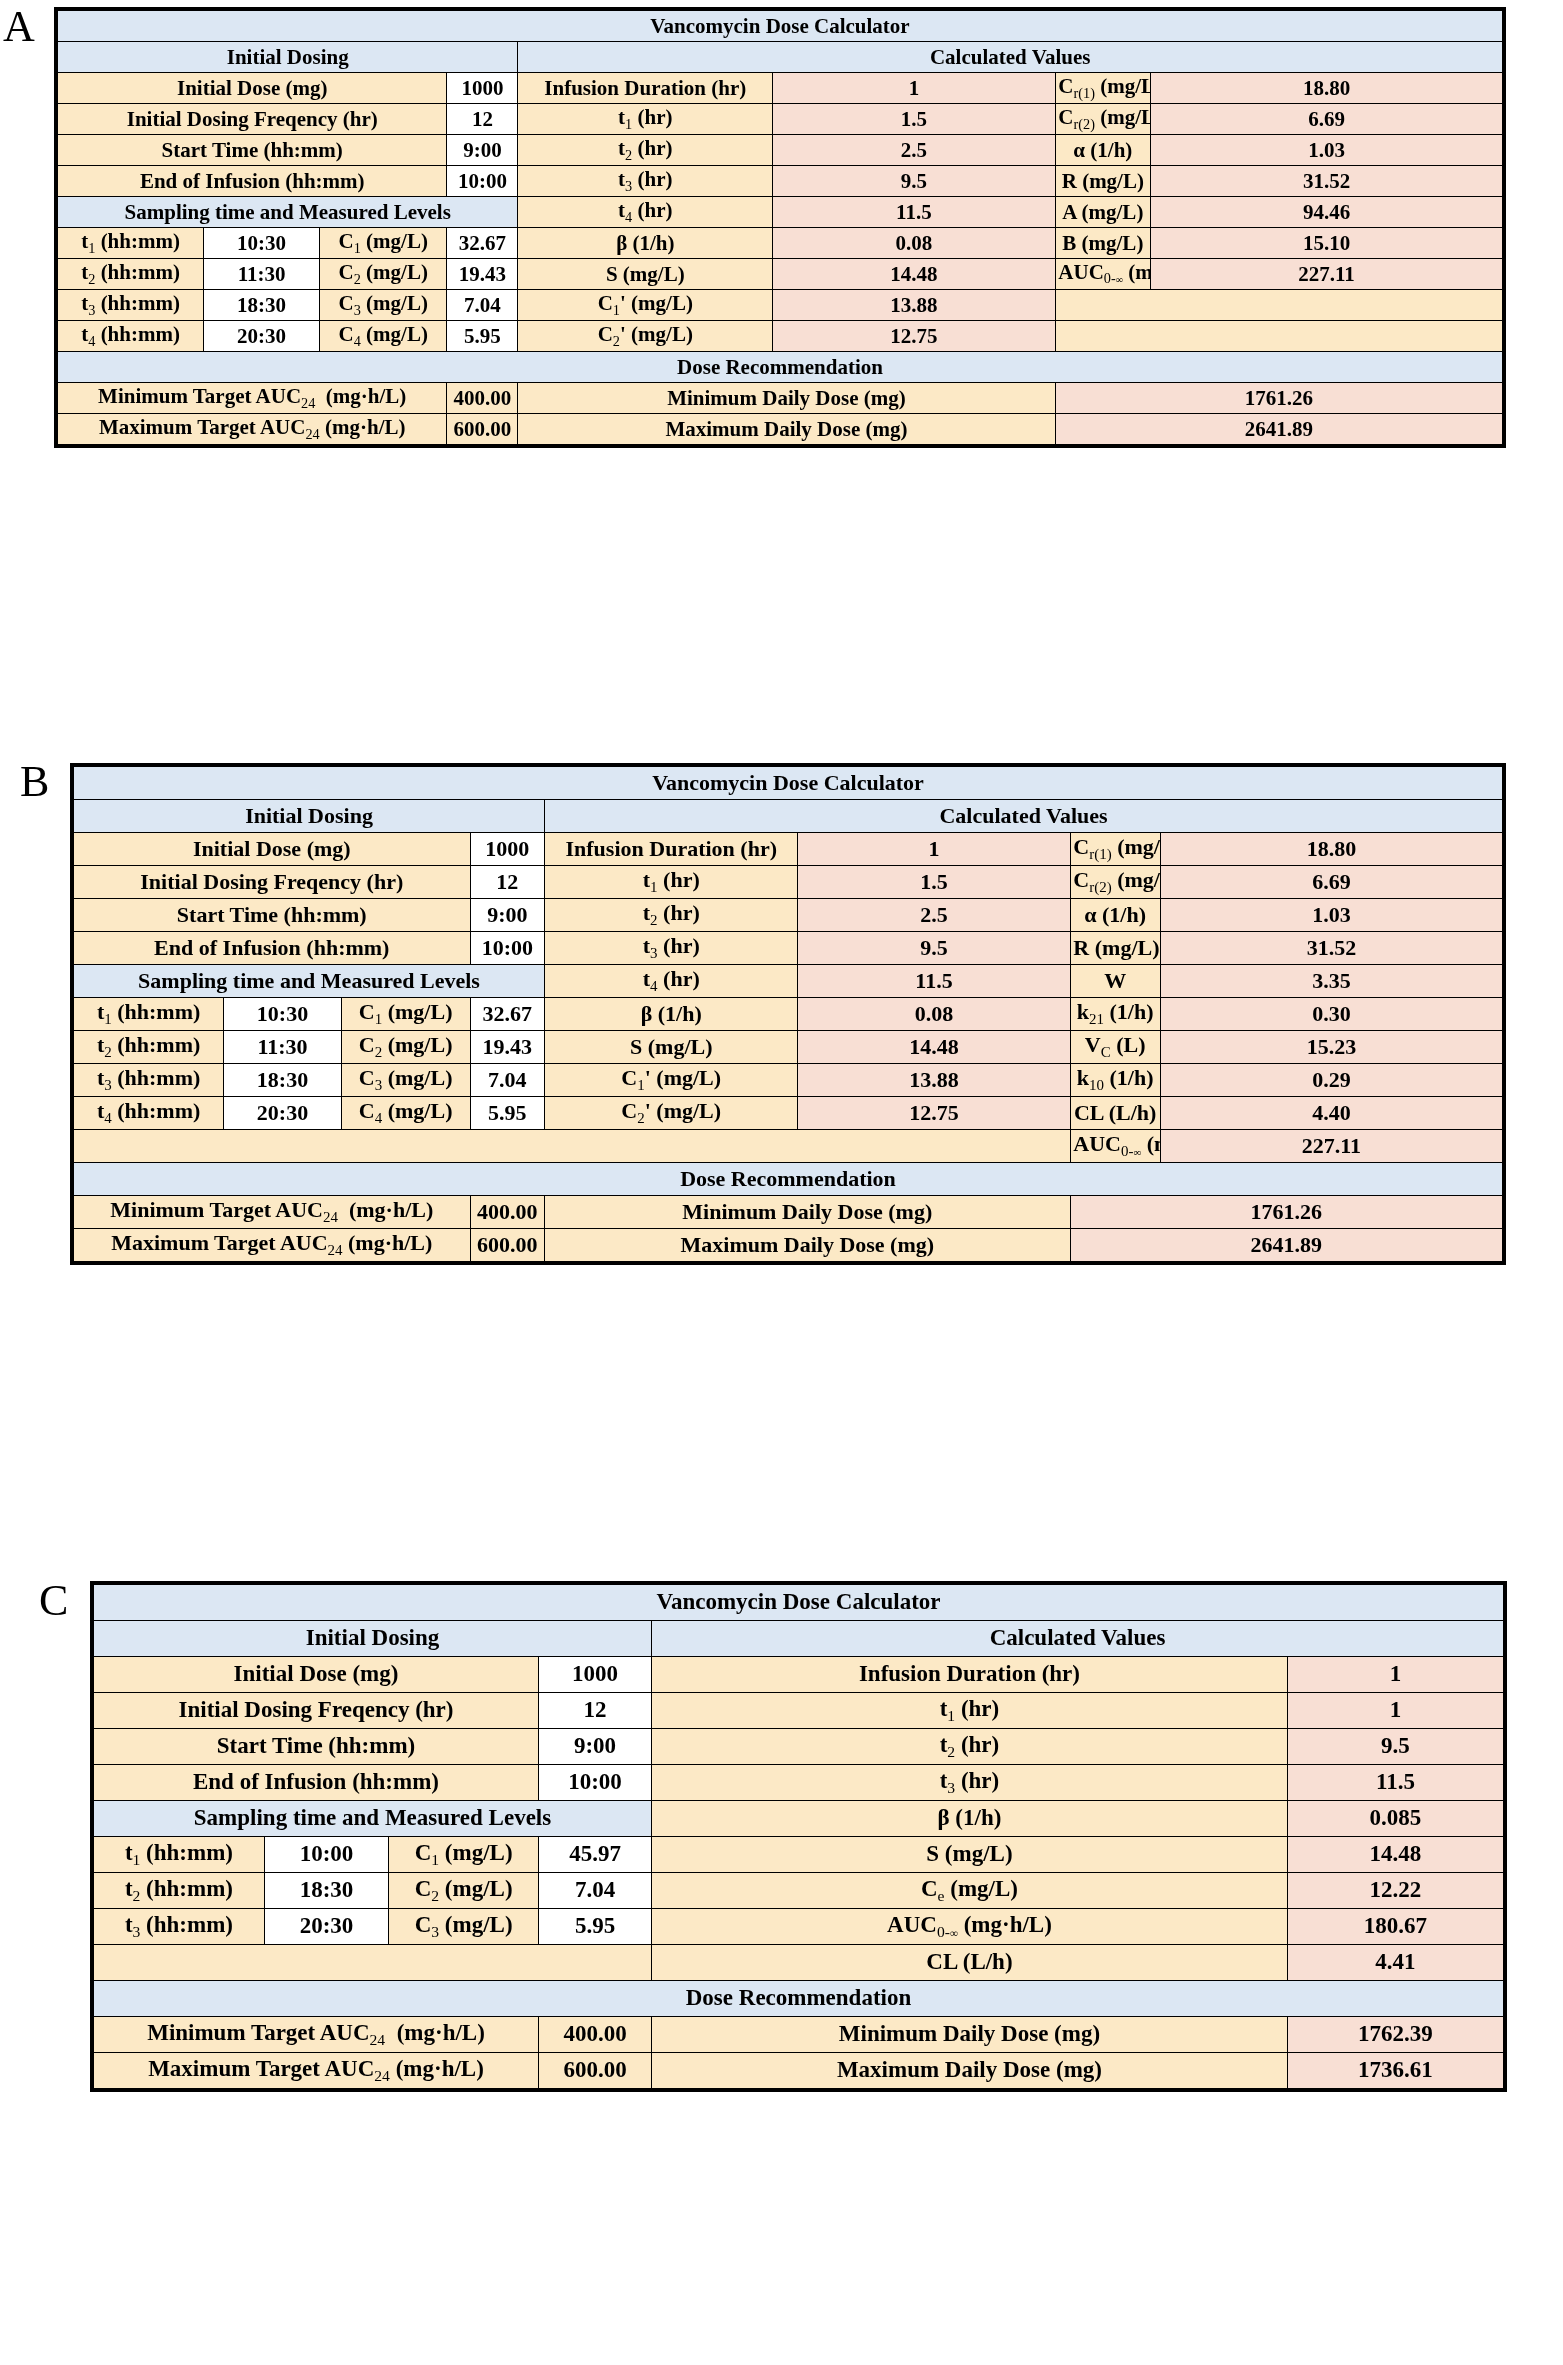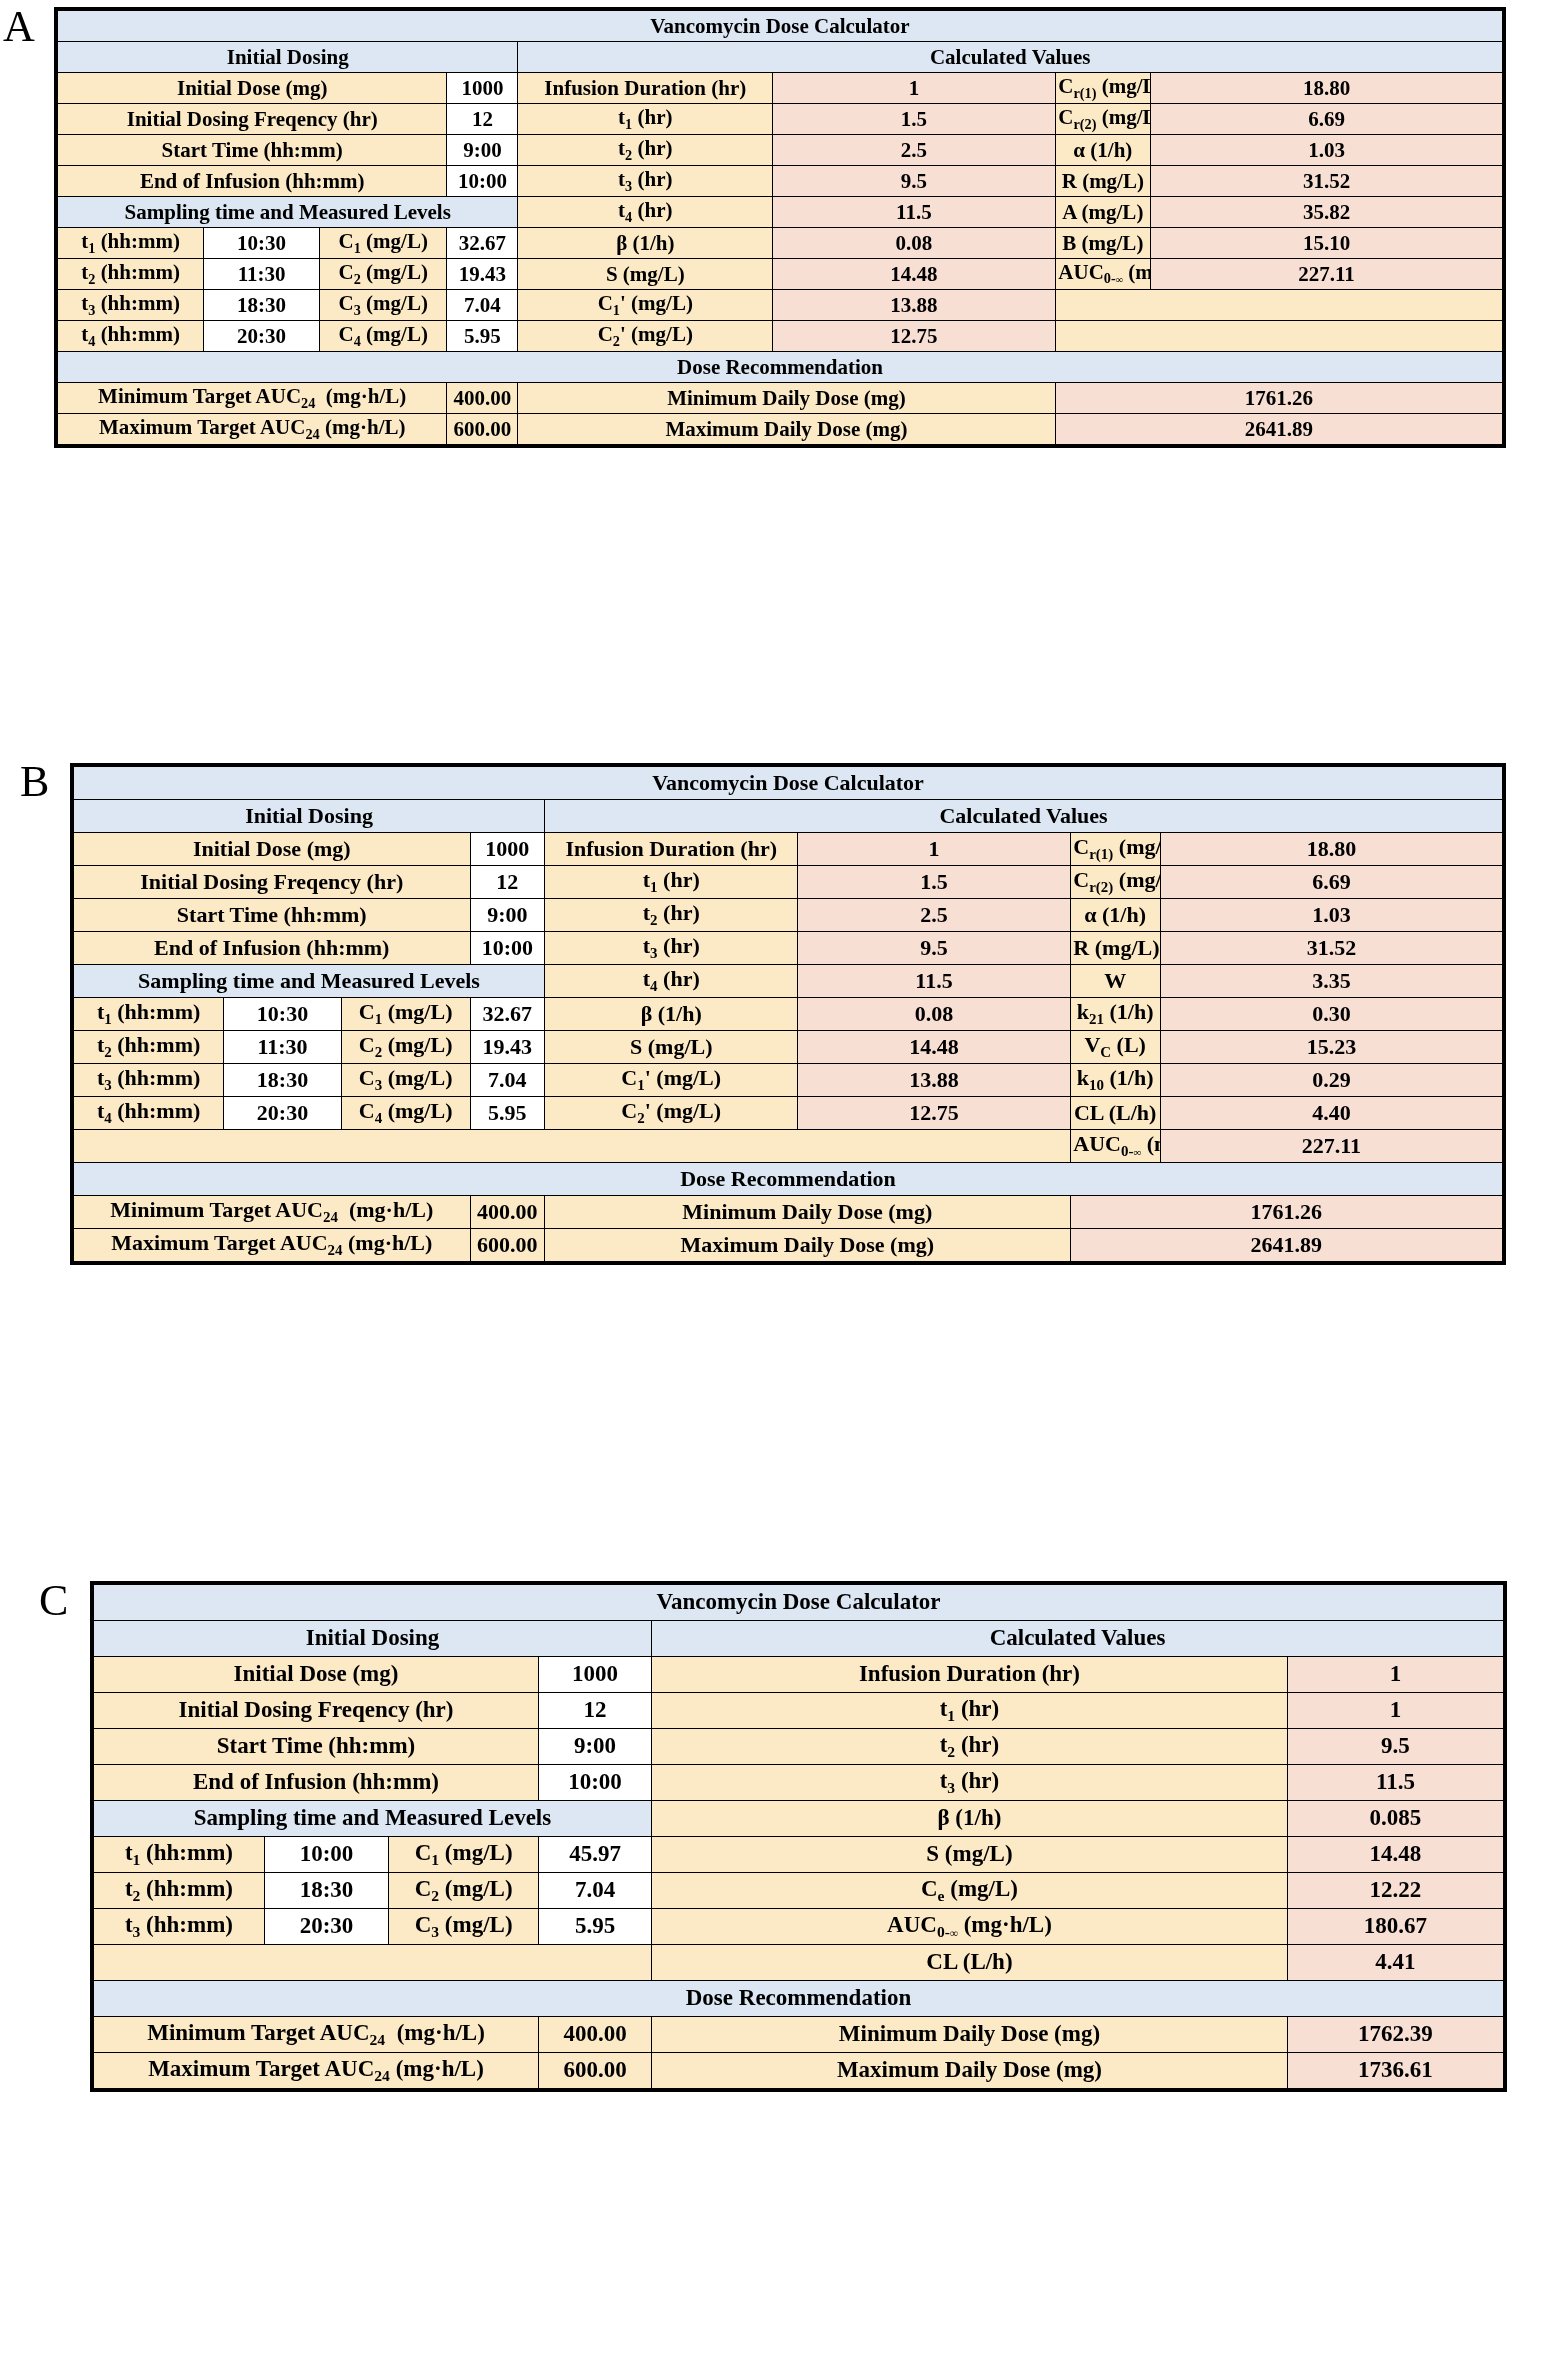--- a/index.html
+++ b/index.html
@@ -37,21 +37,21 @@
     white-space:nowrap;
   }
   
   .hdr{background:#dce7f3;}
   .lbl{background:#fce9c6;}
   .val{background:#ffffff;margin-left:36px;}
   .calc{background:#f8dfd4;}
   .blank{background:#fce9c6;}
 
   
-  .sb{font-size:0.68em;vertical-align:-0.32em;font-weight:bold;}
+  .sb{font-size:0.68em;vertical-align:-0.32em;font-weight:normal;}
   .inf{font-size:0.72em;}
 
   
   #panelA{left:54px;top:6.6px;width:1452px;}
   #panelA .panel-label{left:-51px;top:-1.9px;}
   #panelA table.vdc td{font-size:21px;height:30px;line-height:1.05;}
   #panelA td.title{font-size:22px;height:36px;}
   #panelA td.sect{font-size:22px;height:35px;}
 
   
@@ -131,21 +131,21 @@
           <td class="calc">9.5</td>
           <td class="lbl">R (mg/L)</td>
           <td class="calc" colspan="2">31.52</td>
         </tr>
 
         <tr>
           <td class="hdr sect" colspan="4">Sampling time and Measured Levels</td>
           <td class="lbl" colspan="2">t<span class="sb">4</span> (hr)</td>
           <td class="calc">11.5</td>
           <td class="lbl">A (mg/L)</td>
-          <td class="calc" colspan="2">35.82</td>
+          <td class="calc" colspan="2">94.46</td>
         </tr>
 
         <tr>
           <td class="lbl">t<span class="sb">1</span> (hh:mm)</td>
           <td class="val">10:30</td>
           <td class="lbl">C<span class="sb">1</span> (mg/L)</td>
           <td class="val">32.67</td>
           <td class="lbl" colspan="2">β (1/h)</td>
           <td class="calc">0.08</td>
           <td class="lbl">B (mg/L)</td>

